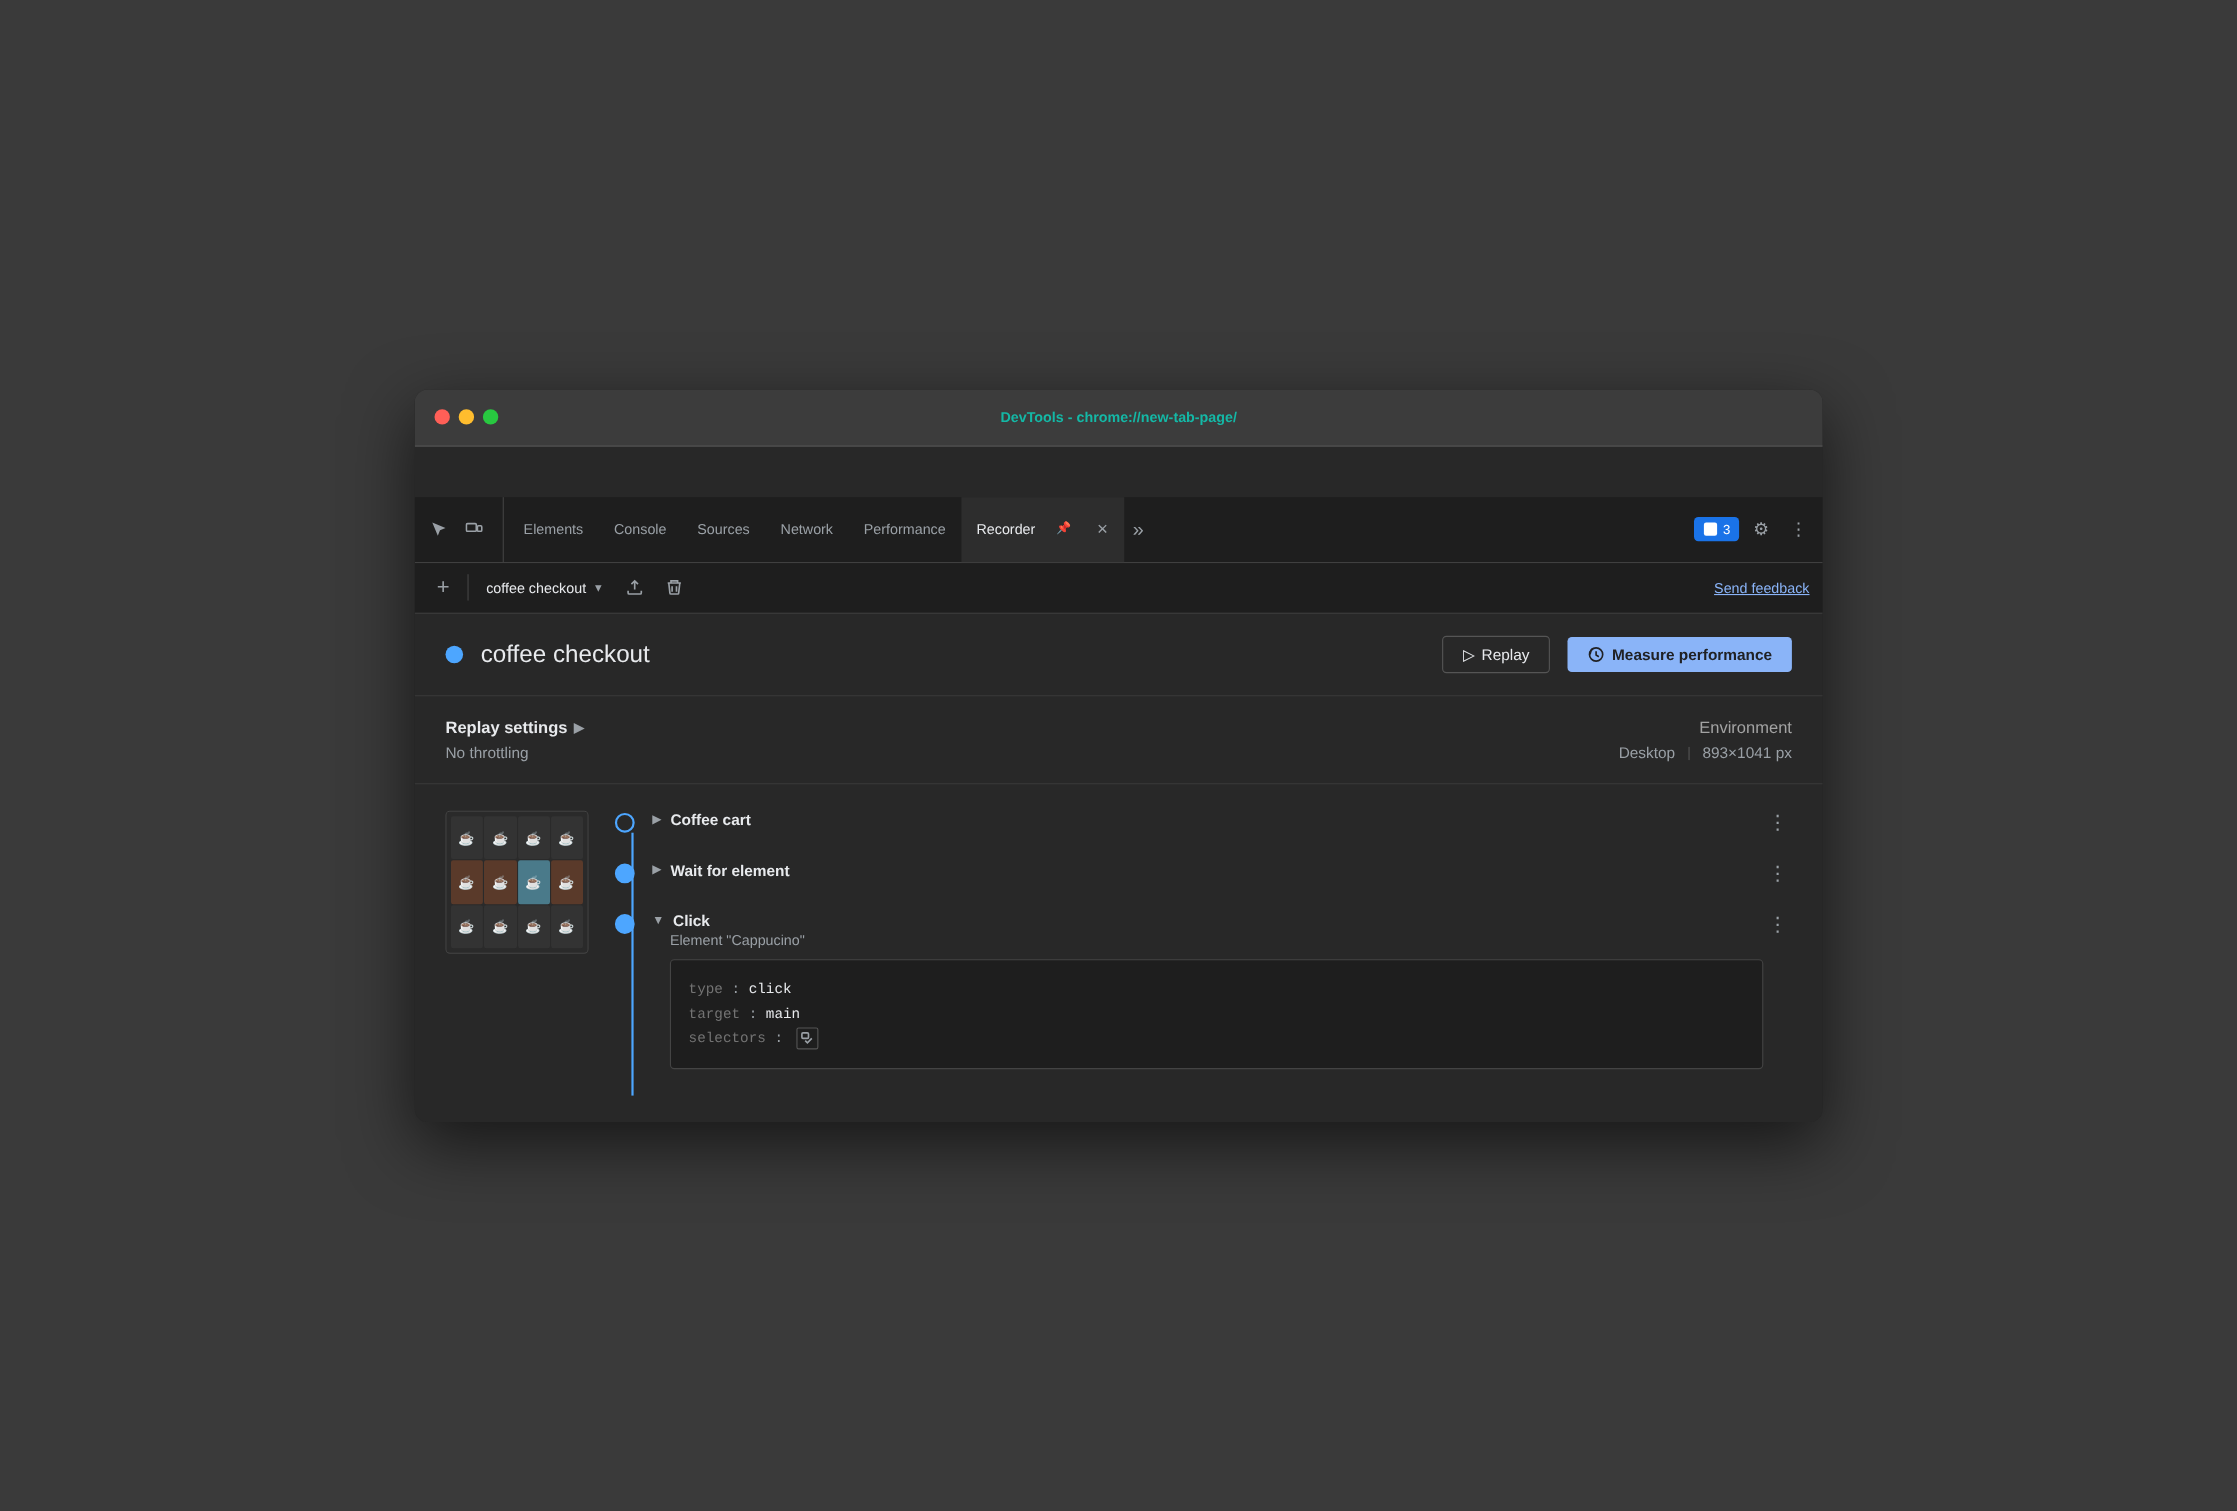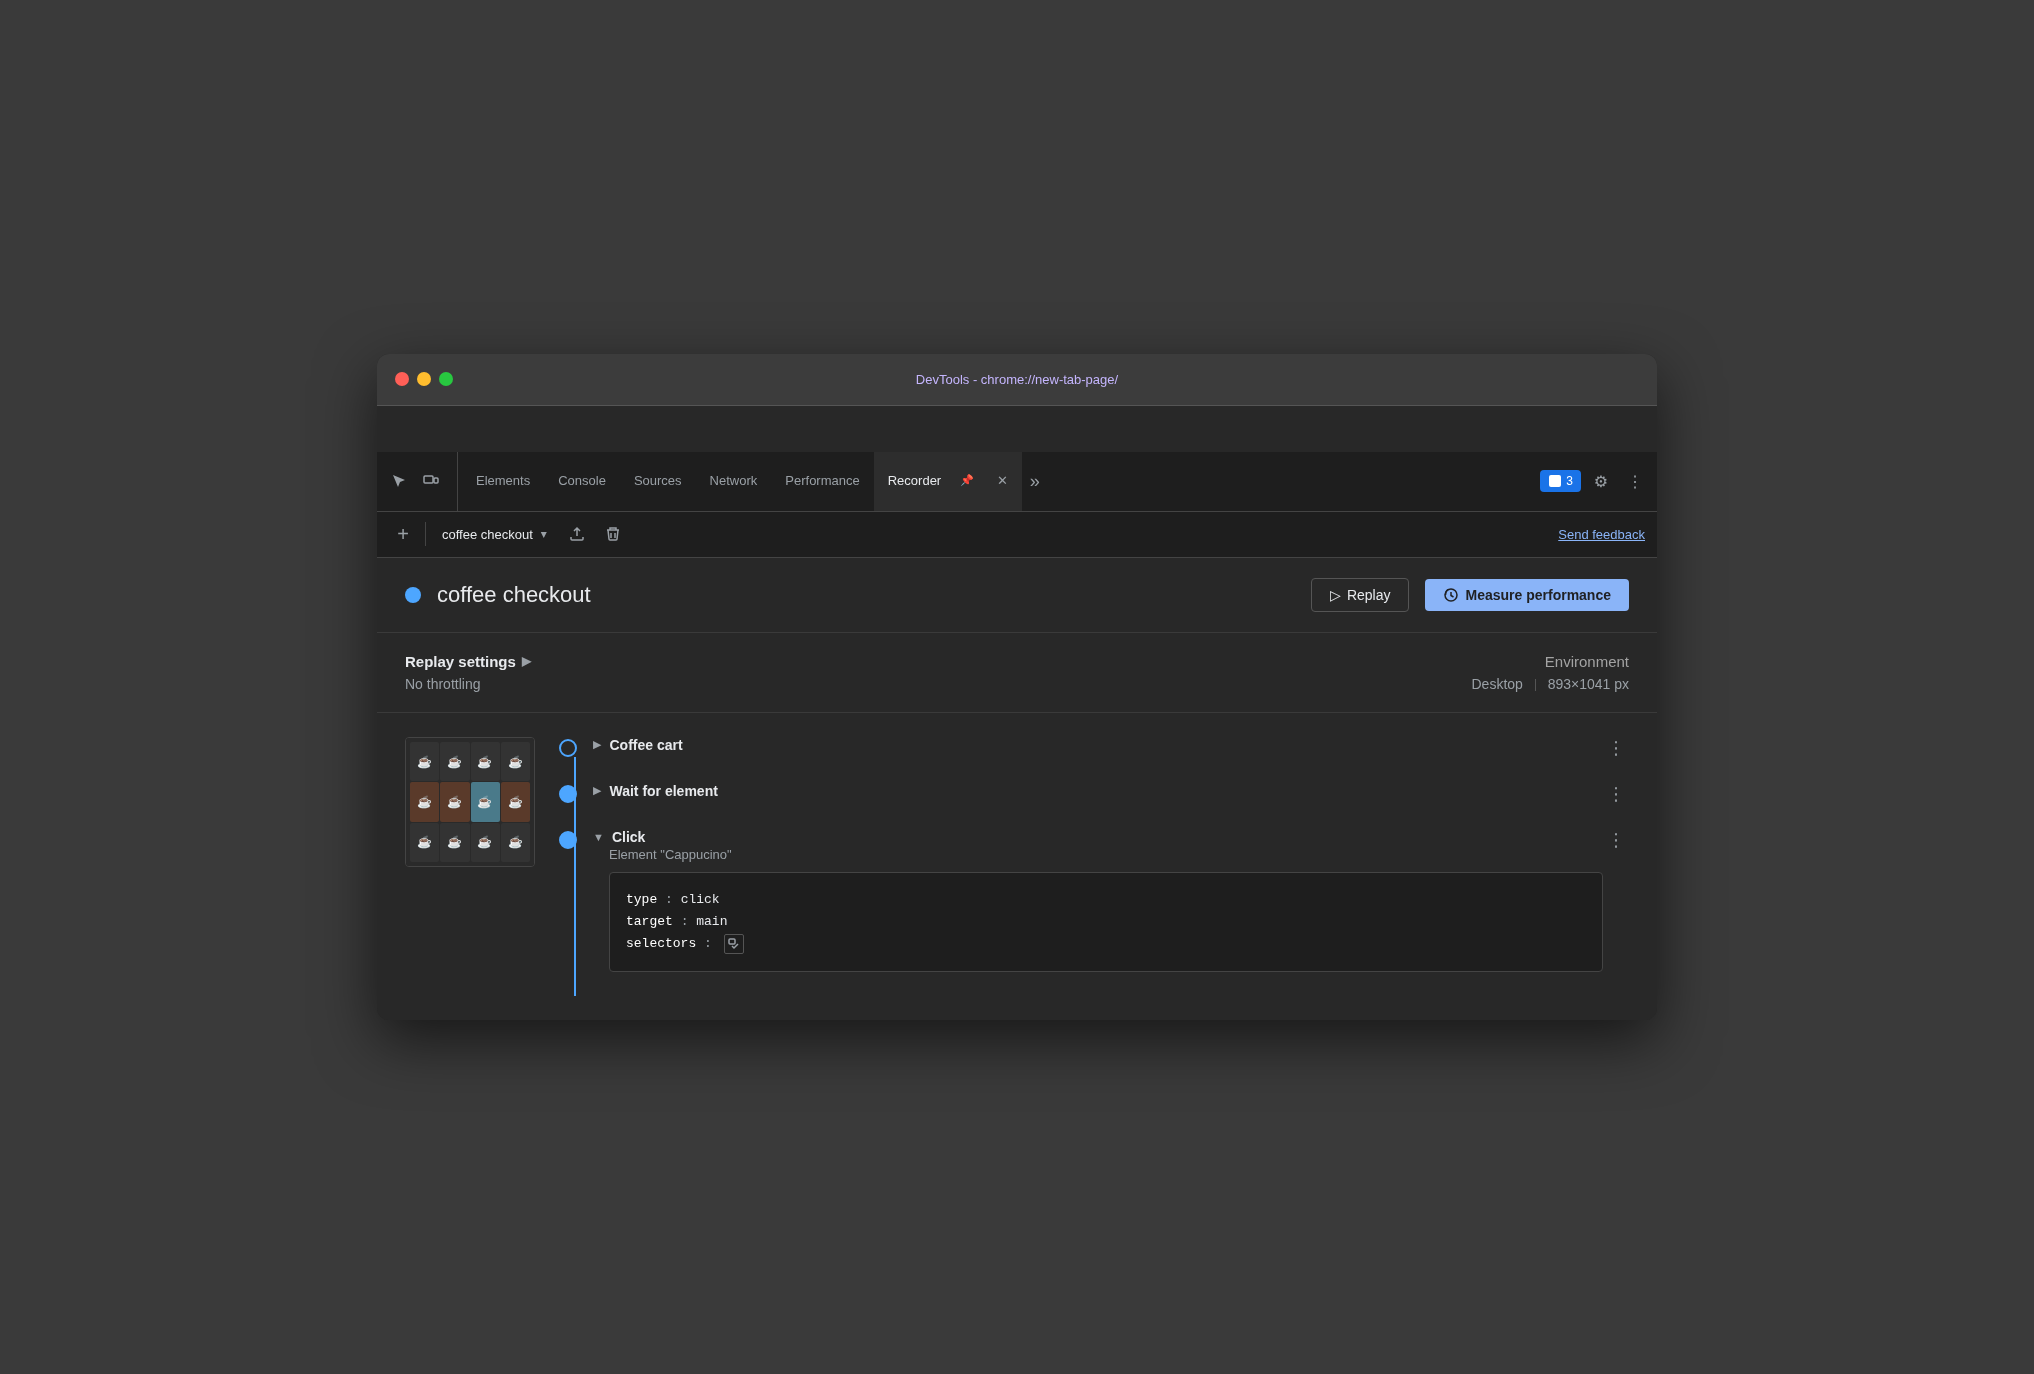--- a/index.html
+++ b/index.html
@@ -38,22 +38,23 @@
     .traffic-light {
       width: 14px;
       height: 14px;
       border-radius: 50%;
       cursor: pointer;
     }
     .traffic-light.red { background: #ff5f57; }
     .traffic-light.yellow { background: #ffbd2e; }
     .traffic-light.green { background: #28c840; }
     .title-bar-title {
-      color: #c4b5fd;
-      font-size: 13px;
+      color: #14b8a6;
+      font-size: 13px;
+      font-weight: bold;
     }
 
     
     .devtools-tabs {
       background: #1e1e1e;
       height: 60px;
       display: flex;
       align-items: stretch;
       border-bottom: 1px solid #444;
       padding: 0 8px;
@@ -408,21 +409,21 @@
       background: #1e1e1e;
       border: 1px solid #444;
       border-radius: 4px;
       padding: 16px;
       margin-top: 10px;
       margin-left: 16px;
       font-family: 'Courier New', monospace;
       font-size: 13px;
       line-height: 1.7;
     }
-    .code-key { color: #ffffff; }
+    .code-key { color: #737373; }
     .code-colon { color: #9aa0a6; }
     .code-val { color: #e8eaed; }
     .selector-icon {
       display: inline-flex;
       align-items: center;
       justify-content: center;
       width: 20px;
       height: 20px;
       border: 1px solid #555;
       border-radius: 2px;

